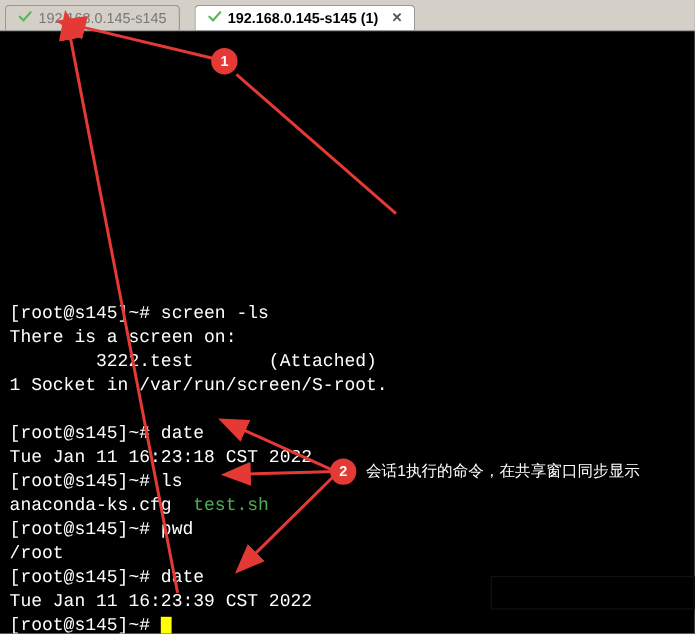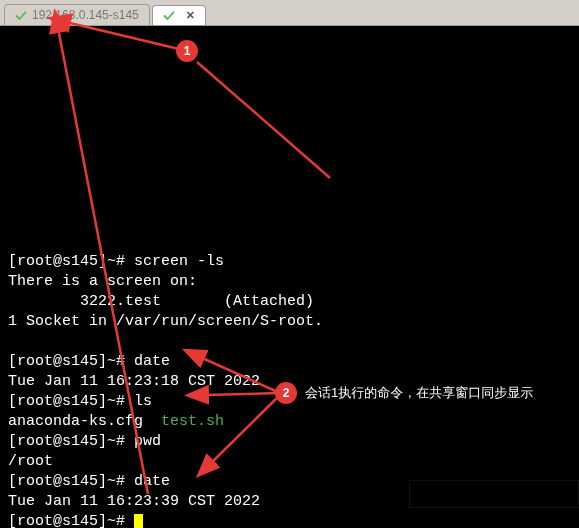--- a/index.html
+++ b/index.html
@@ -14,28 +14,28 @@
     .tab-bar {
       height: 26px;
       background: #d4d0c8;
       display: flex;
       align-items: flex-end;
       padding: 2px 4px 0 4px;
       border-bottom: 1px solid #999;
     }
     .tab {
       display: flex;
-      align-items: flex-end;
+      align-items: flex-start;
       padding: 3px 10px;
       border: 1px solid #999;
       border-bottom: none;
       background: #ece9d8;
       border-radius: 4px 4px 0 0;
       font-size: 12px;
-      margin-right: 2px;
+      margin-right: 12px;
       cursor: pointer;
       gap: 5px;
     }
     .tab.inactive {
       background: #d4d0c8;
       color: #777;
     }
     .tab.active {
       background: #fff;
       font-weight: bold;
@@ -122,20 +122,21 @@
         </svg>
     </span>
     <span>192.168.0.145-s145</span>
   </div>
   <div class="tab active">
     <span class="check-icon">
       <svg viewBox="0 0 16 16">
           <path d="M2 8 L6 12 L14 3" stroke="#5cb85c" stroke-width="2.5" fill="none" stroke-linecap="round"></path>
         </svg>
     </span>
+    <span>192.168.0.145-s145 (1)</span>
     <span class="close-x">✕</span>
   </div>
 </div>
 
 <div class="terminal"><span id="term-content">
 
 
 
 
 

